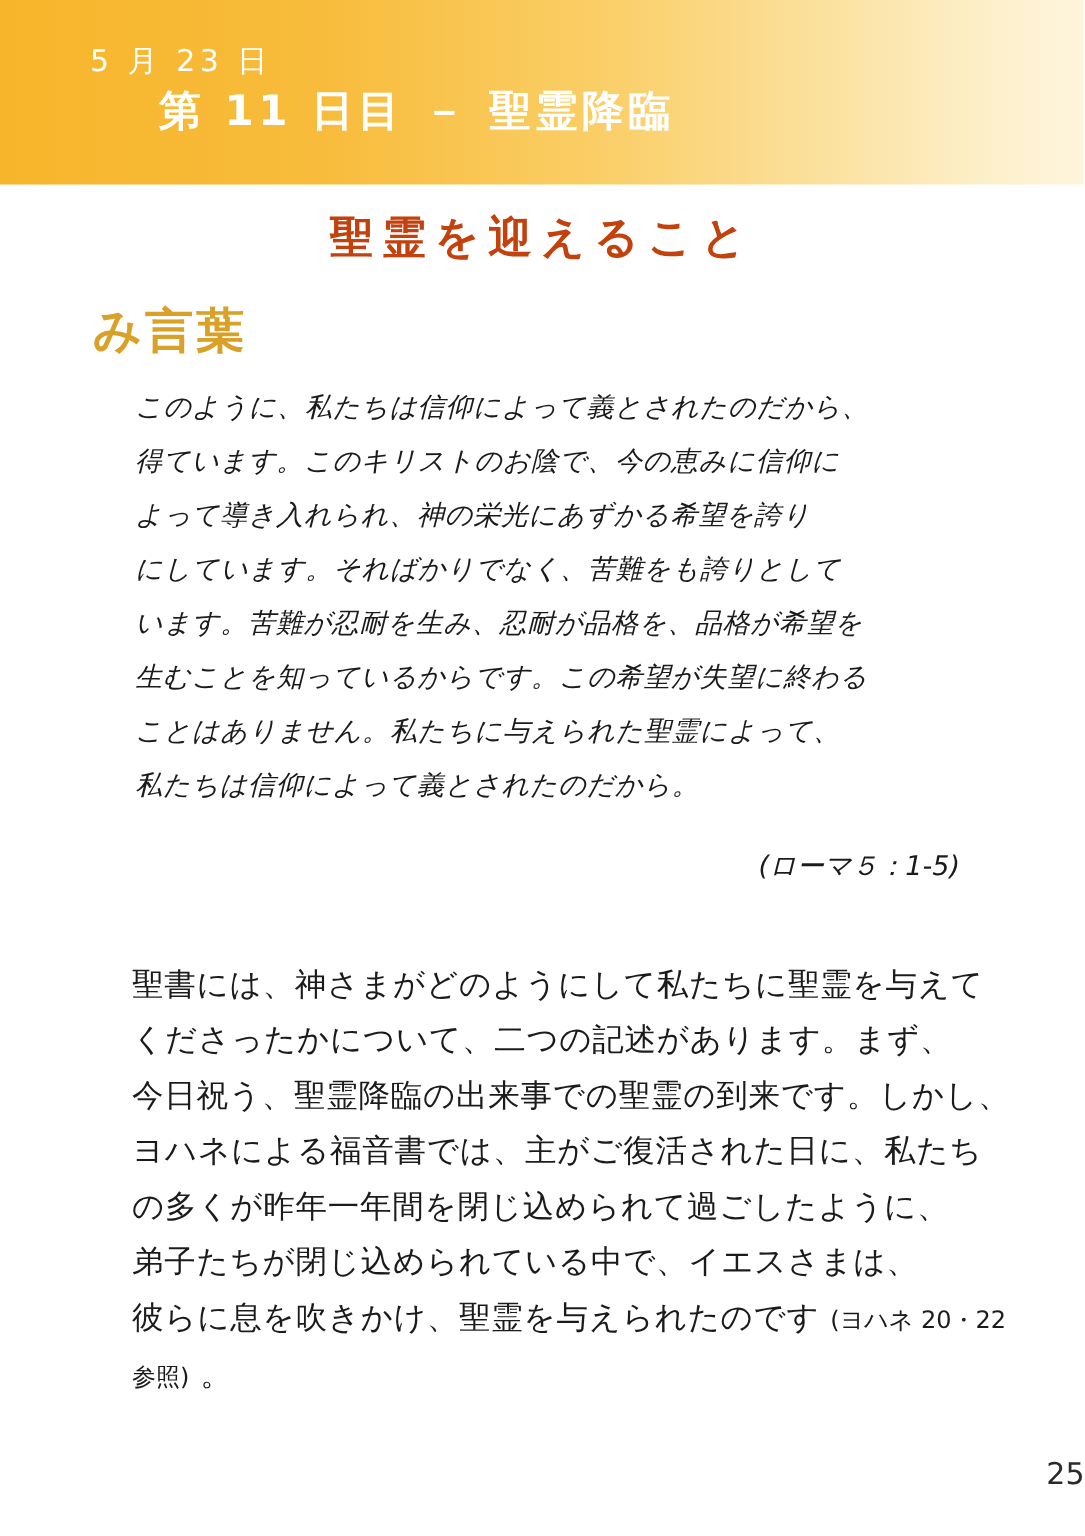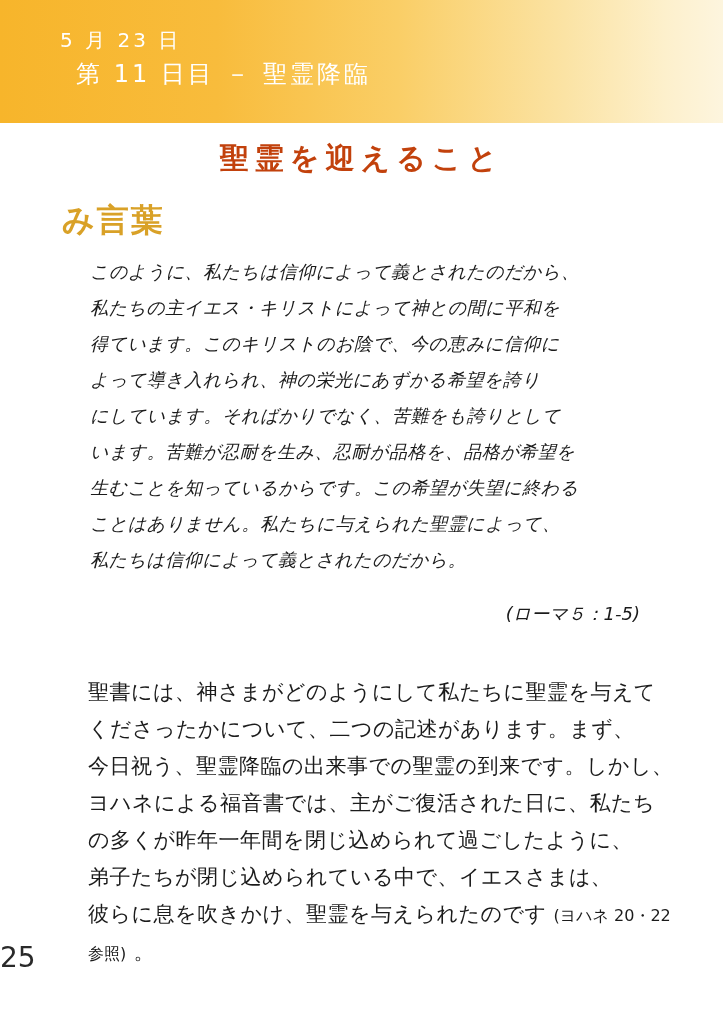--- a/index.html
+++ b/index.html
@@ -14,22 +14,22 @@
   .banner {
     width:723px; height:123px;
     background:linear-gradient(90deg,#F7B52B 0%,#F8BC3C 30%,#FACE66 55%,#FBE3A4 78%,#FDF0CC 92%,#FDF5DE 100%);
     padding-top:27px;
   }
   .banner-date {
     margin-left:60px; font-size:20px; line-height:26px;
     color:#ffffff; letter-spacing:3px;
   }
   .banner-day {
-    margin-left:76px; margin-top:6px; font-size:24px; line-height:30px;
-    color:#ffffff; letter-spacing:3px; font-weight:400;
+    margin-left:106px; margin-top:6px; font-size:28px; line-height:30px;
+    color:#ffffff; letter-spacing:3px; font-weight:700;
   }
   
   .page-title {
     margin-top:16px; text-align:center;
     font-size:29px; font-weight:bold; letter-spacing:6px; color:#c2410c;
   }
   
   .section-heading {
     margin-left:62px; margin-top:20px;
     font-size:32px; font-weight:bold; letter-spacing:2px;
@@ -44,41 +44,40 @@
   .scripture .citation { line-height:36px; text-align:right; margin-top:18px; padding-right:2px; }
   
   .body-text {
     margin-left:88px; width:560px; margin-top:42px;
     font-size:21px; color:#1b1b1b;
   }
   .body-text .line { line-height:37px; white-space:nowrap; letter-spacing:0.5px; }
   .body-text .ref { font-size:16px; letter-spacing:0;text-align:right; }
   
   .footer {
-    position:absolute; bottom:50px; left:0; width:100%;
-    text-align:left; font-size:28px; color:#2a2a2a;
+    position:absolute; bottom:30px; left:0; width:100%;
+    text-align:right; font-size:20px; color:#2a2a2a;
   }
 </style>
 </head>
 <body>
 
 <div class="page">
 
   <div class="banner">
     <div class="banner-date">5 月 23 日</div>
     <div class="banner-day">第 11 日目 － 聖霊降臨</div>
   </div>
 
   <div class="page-title">聖霊を迎えること</div>
 
   <div class="section-heading">み言葉</div>
 
   <div class="scripture">
     <div class="line">このように、私たちは信仰によって義とされたのだから、</div>
-    <div class="line">私たちの主イエス・キリストによって神との間に平和を</div>
     <div class="line">得ています。このキリストのお陰で、今の恵みに信仰に</div>
     <div class="line">よって導き入れられ、神の栄光にあずかる希望を誇り</div>
     <div class="line">にしています。そればかりでなく、苦難をも誇りとして</div>
     <div class="line">います。苦難が忍耐を生み、忍耐が品格を、品格が希望を</div>
     <div class="line">生むことを知っているからです。この希望が失望に終わる</div>
     <div class="line">ことはありません。私たちに与えられた聖霊によって、</div>
     <div class="line">私たちは信仰によって義とされたのだから。</div>
     <div class="citation">(ローマ５：1-5)</div>
   </div>
 

